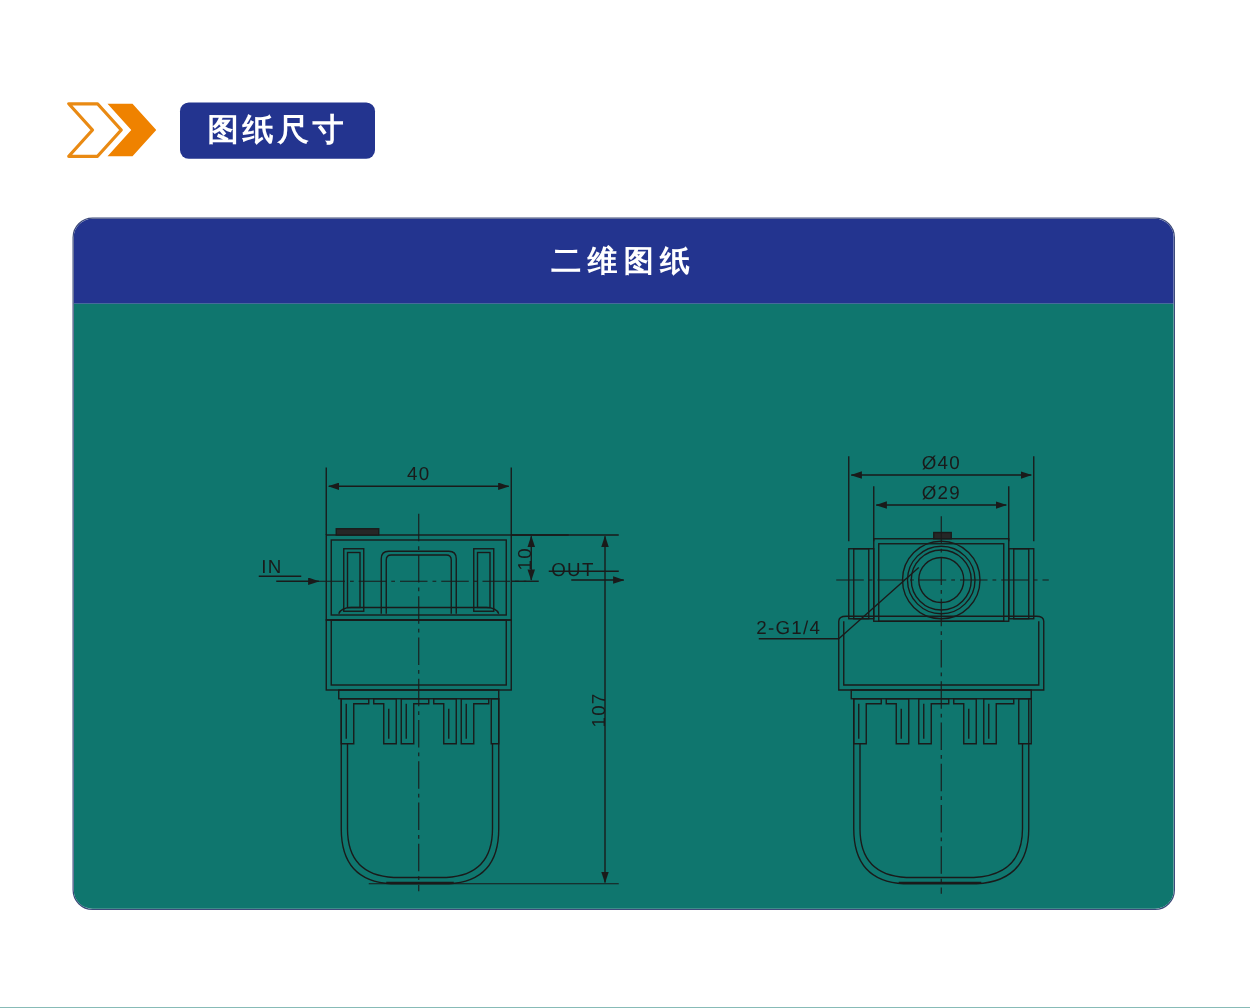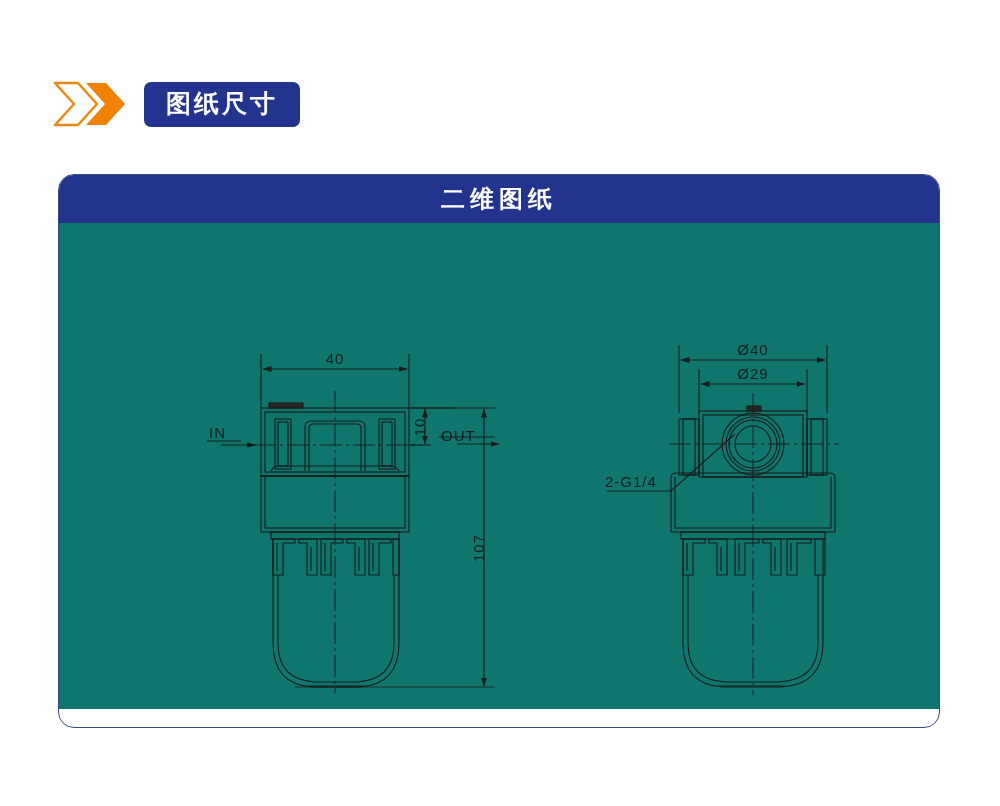--- a/index.html
+++ b/index.html
@@ -34,21 +34,21 @@
   #drawing-card{
     position:absolute;left:58px;top:174px;
     width:882px;height:554px;
     border:1.6px solid #3c4a7a;
     border-radius:16px;
     background:#ffffff;
     box-sizing:border-box;
     overflow:hidden;
   }
   #card-title-bar{
-    height:48px;
+    height:68px;
     background:#23348f;
     display:flex;align-items:center;justify-content:center;
     border-top-left-radius:14px;border-top-right-radius:14px;
   }
   #card-title-text{
     color:#ffffff;font-size:24px;font-weight:bold;letter-spacing:5px;
     font-family:"DejaVu Sans","Liberation Sans",sans-serif;
   }
   #card-body{position:relative;height:486px;background:#0f766e;}
   #drawing-svg{display:block;position:absolute;left:0;top:0;}

